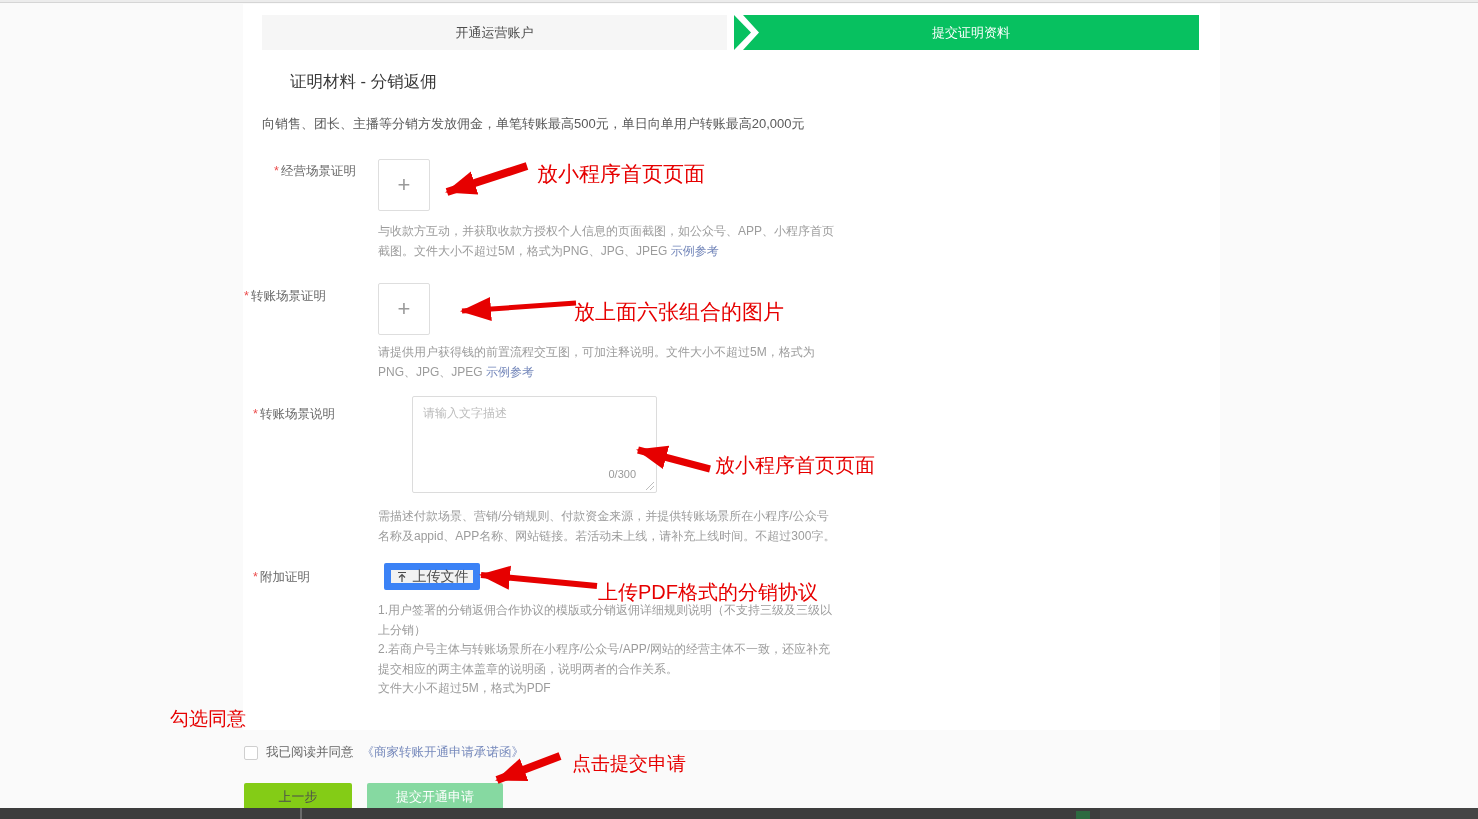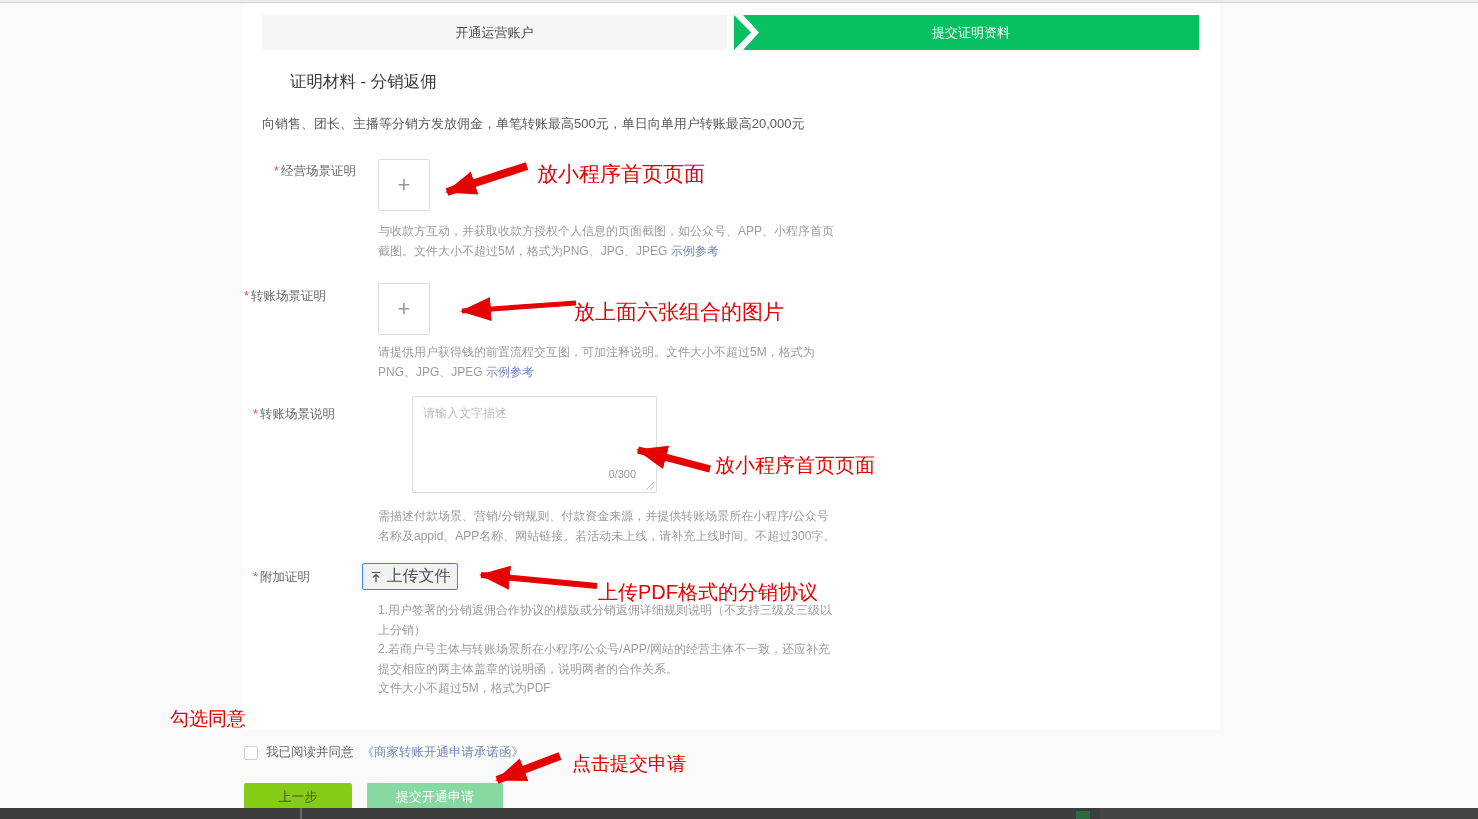--- a/index.html
+++ b/index.html
@@ -38,23 +38,23 @@
   .link { color:var(--link_blue); text-decoration:none; cursor:pointer; }
 
   .textarea-wrap { position:absolute; left:378px; top:396px; width:245px; height:97px;
                    border:1px solid #dcdcdc; border-radius:2px; background:#fff;margin-left:34px; }
   .textarea-wrap textarea { width:100%; height:100%; border:none; outline:none; resize:none;
                    padding:8px 10px; font-family:inherit; font-size:12px; color:#333; background:transparent; }
   .textarea-wrap textarea::placeholder { color:#bcbcbc; }
   .counter { position:absolute; right:20px; bottom:12px; font-size:11px; color:#9a9a9a; }
   .grip { position:absolute; right:2px; bottom:2px; width:10px; height:10px; }
 
-  .upload-btn { position:absolute; left:362px; top:563px; width:96px; height:27px; background:#f2f2f2;
-                border:1px solid #3b82f6; border-radius:2px; display:flex; align-items:center;
-                justify-content:center; gap:5px; font-size:16px; color:#4d4d4d; cursor:pointer;
+  .upload-btn { position:absolute; left:384px; top:563px; width:96px; height:27px; background:#f2f2f2;
+                border:7px solid #3b82f6; border-radius:2px; display:flex; align-items:center;
+                justify-content:center; gap:5px; font-size:14px; color:#4d4d4d; cursor:pointer;
                 font-family:inherit; }
 
   .agree-row { position:absolute; left:244px; top:744px; display:flex; align-items:center; gap:8px;
                font-size:12.5px; color:#666; }
   .checkbox { width:14px; height:14px; border:1px solid #cfcfcf; border-radius:2px; background:#fff; cursor:pointer; }
 
   .btn { position:absolute; height:28px; border:none; border-radius:2px; font-size:13px;
          font-family:inherit; cursor:pointer; }
   .btn-back { left:244px; top:783px; width:108px; background:#84cc16; color:#4d4d4d; }
   .btn-submit { left:367px; top:783px; width:136px; background:var(--disabled_green); color:#fff; }

